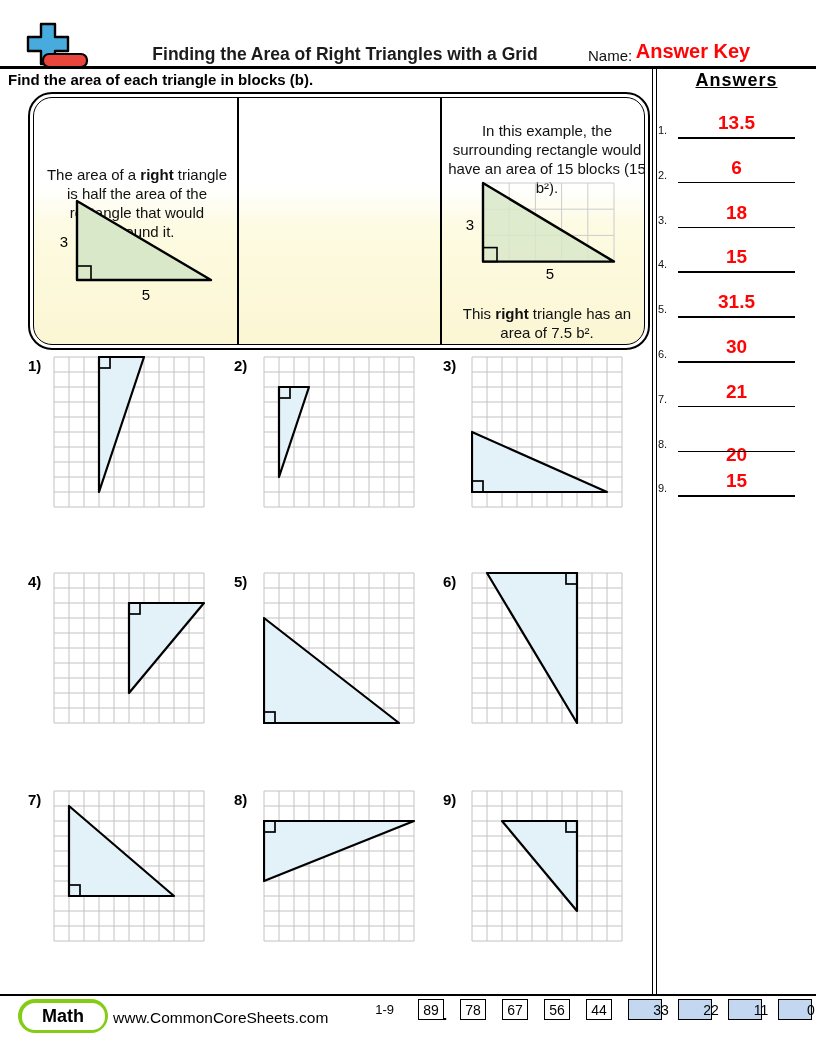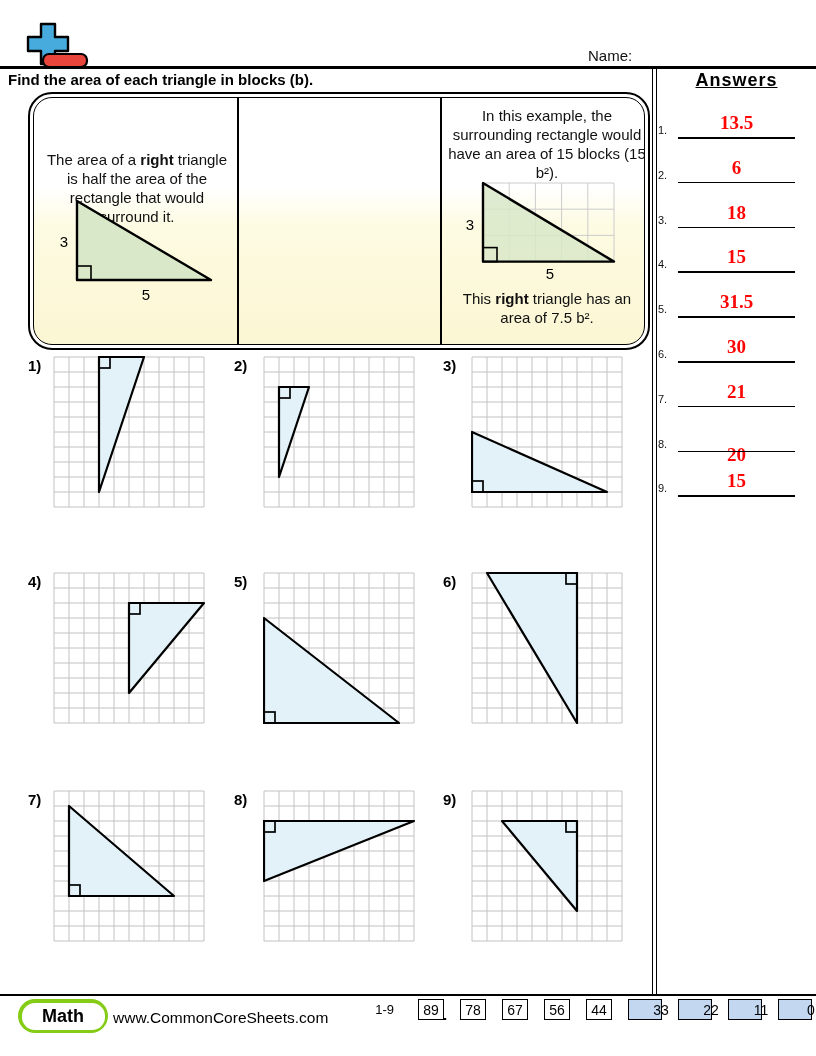--- a/index.html
+++ b/index.html
@@ -22,32 +22,32 @@
   .instruction { left:8px; top:71px; font-size:15px; font-weight:bold; }
 
   
   .answers-sep { left:652px; top:68px; height:927px; width:4.5px;
                  border-left:1.5px solid #000; border-right:1.5px solid #000; }
   .answers-title { left:657px; top:70px; width:159px; text-align:center;
                    font-size:18px; font-weight:bold; text-decoration:underline;
                    letter-spacing:1px; }
   .answer-number { font-size:11px; color:#111; }
   .answer-value  { width:117px; text-align:center; font-size:19px;
-                   font-weight:bold; color:var(--answer-red);font-family:Liberation Serif, serif; }
+                   font-weight:bold; color:var(--answer-red); }
   .answer-line   { width:117px; height:1.5px; background:#000; }
 
   
   .example-box { left:28px; top:92px; width:622px; height:258px;
                  border:2.5px solid #000; border-radius:24px; padding:3px;
                  background:#fff; }
   .example-inner { position:relative; width:100%; height:100%;
                    border:1.5px solid #000; border-radius:19px; overflow:hidden;
                    background:linear-gradient(180deg,#ffffff 0%,#ffffff 36%,#fdfbe2 52%,#fbf6d3 100%); }
   .ex-divider { top:0; height:100%; width:1.5px; background:#000; }
-  .ex-text { font-size:15px; line-height:19px; text-align:center; color:#111; }
+  .ex-text { font-size:15px; line-height:19px; text-align:center; color:#111;margin-top:15px; }
 
   
   .problem-label { font-size:15px; font-weight:bold; }
 
   
   .footer-rule { left:0; top:994px; width:816px; height:2px; background:#000; }
   .math-badge { left:18px; top:999px; width:90px; height:34px; background:#84cc16;
                 border-radius:17px; padding:3.5px;text-align:center; }
   .math-badge-inner { width:100%; height:100%; background:#fff; border-radius:13px;
                       display:flex; align-items:center; justify-content:center;
@@ -64,21 +64,23 @@
 </style>
 </head>
 <body>
 
 <div class="page" style="--answer-red: #fe0505; --score-hl: #c3d8f0;">
 
   <svg class="abs" style="left:14px; top:10px;" width="82" height="60" viewBox="0 0 82 60" id="logo-svg">
       <path d="M27 14 h14 v13 h13 v14 h-13 v13 h-14 v-13 h-13 v-14 h13 Z" fill="#47abdd" stroke="#000" stroke-width="2.4" stroke-linejoin="round"></path>
       <rect x="29" y="44" width="44" height="13" rx="6" fill="#e8453d" stroke="#000" stroke-width="2.2"></rect>
     </svg>
+  <div class="abs title">Finding the Area of Right Triangles with a Grid</div>
   <div class="abs name-label">Name:</div>
+  <div class="abs answer-key">Answer Key</div>
   <div class="abs header-rule"></div>
   <div class="abs instruction">Find the area of each triangle in blocks (b).</div>
 
   <div class="abs answers-sep"></div>
   <div class="abs answers-title">Answers</div>
   <div id="answers-rows">
       <div class="abs answer-number" style="left: 658px; top: 124px;">1.</div>
       <div class="abs answer-value" style="left: 678px; top: 112px;">13.5</div>
       <div class="abs answer-line" style="left: 678px; top: 137px;"></div>
       <div class="abs answer-number" style="left: 658px; top: 168.8px;">2.</div>

